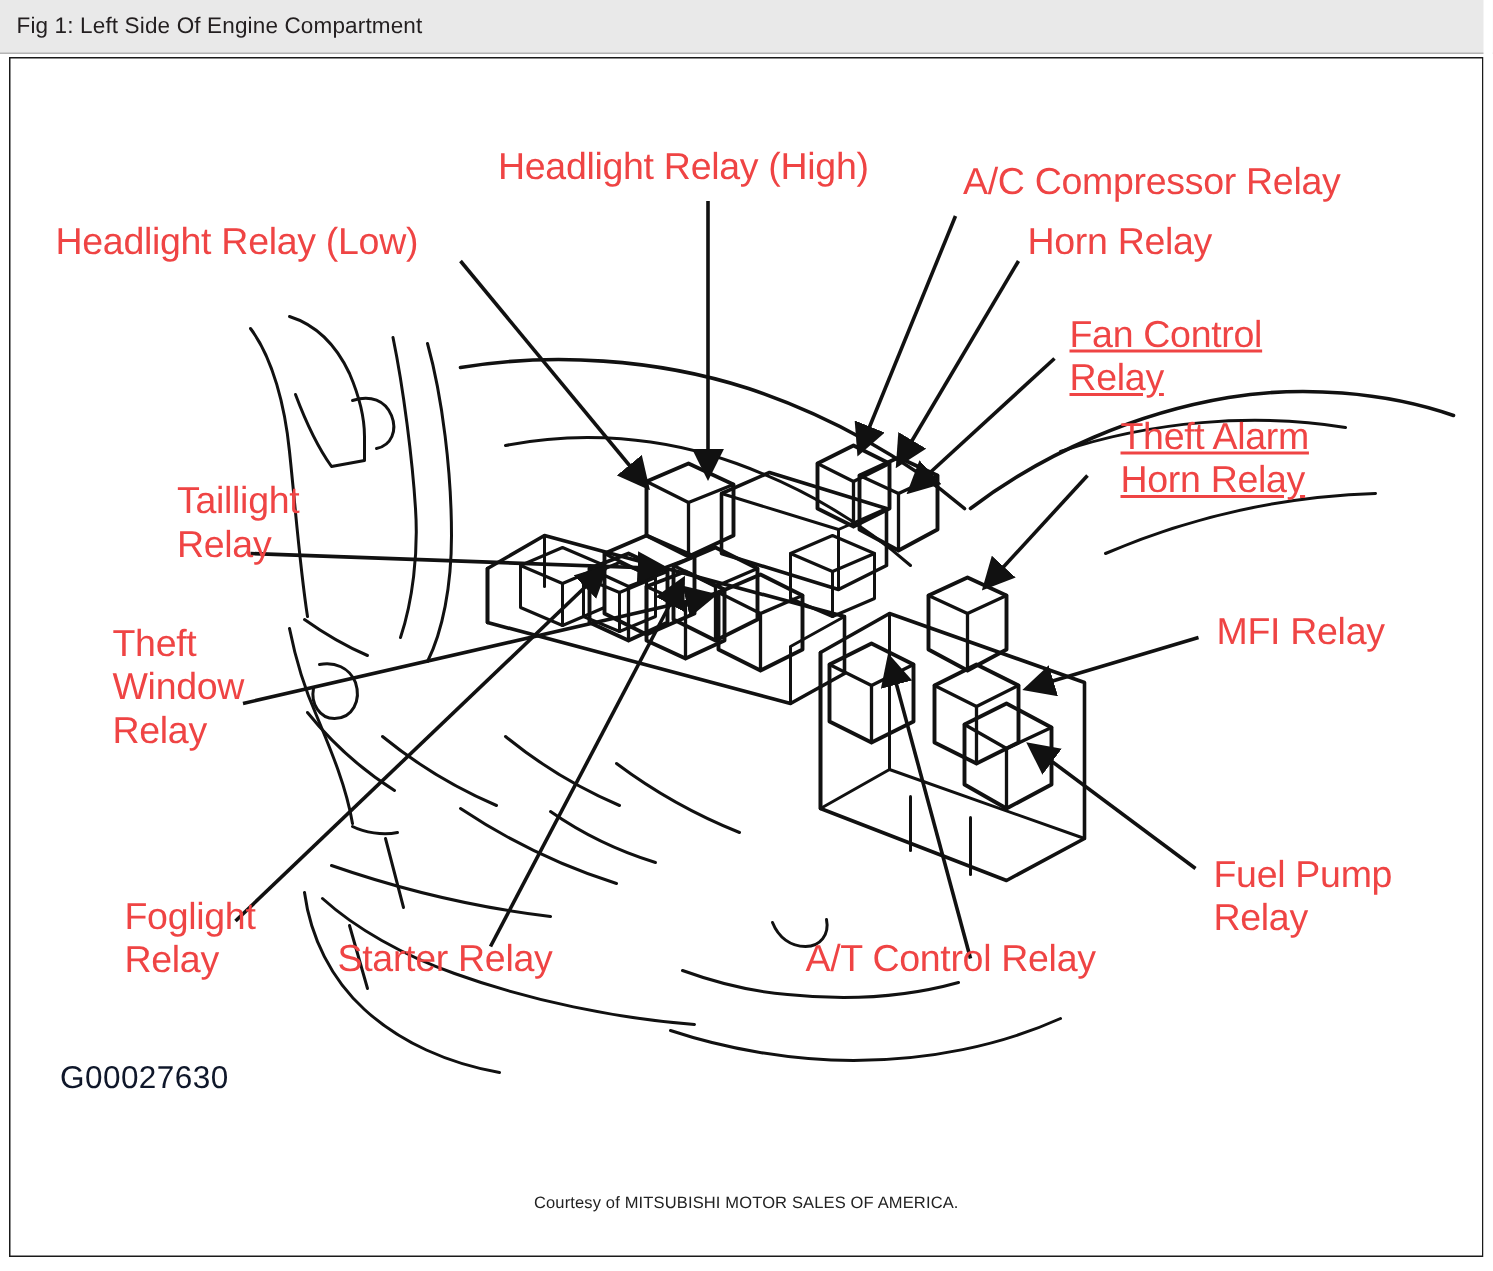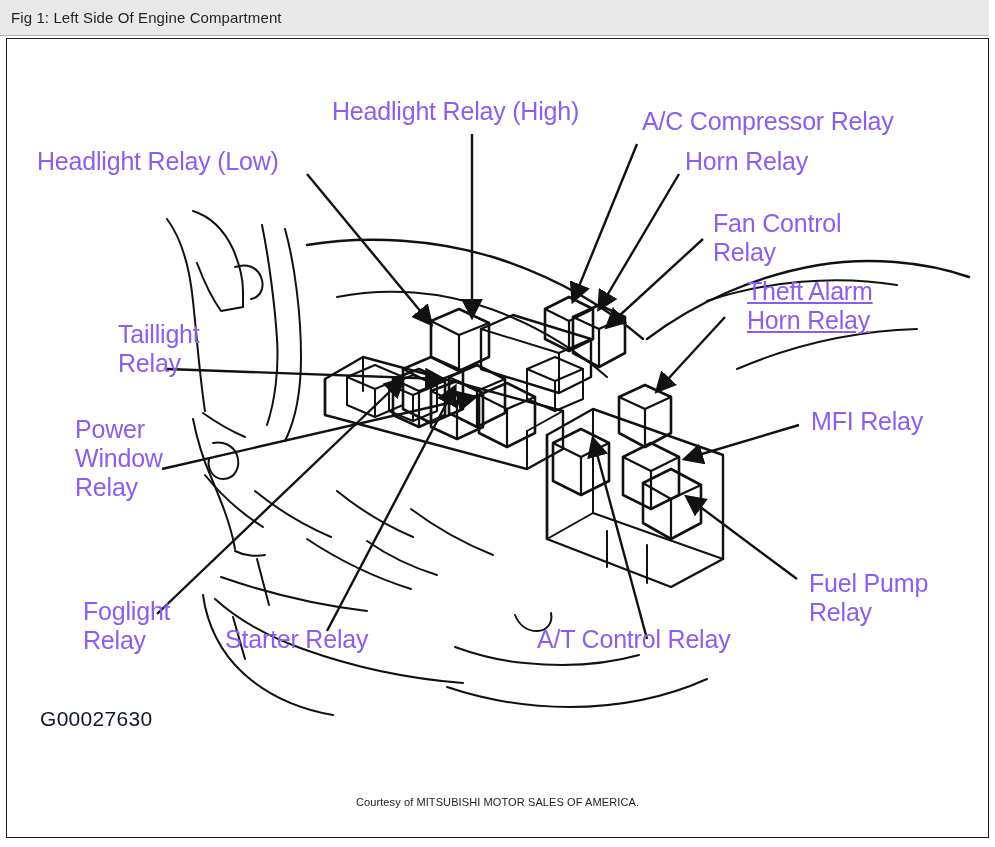--- a/index.html
+++ b/index.html
@@ -55,21 +55,21 @@
     left: 0;
     top: 0;
     width: 981px;
     height: 798px;
   }
   
   .label {
     position: absolute;
     font-family: "Liberation Sans", sans-serif;
     font-size: 25px;
-    color: #8b5cf6;
+    color: #ef4444;
     line-height: 29px;
     white-space: pre-line;
     letter-spacing: -0.2px;
   }
   .label.left    { text-align: left; }
 
   #fig-code {
     position: absolute;
     left: 33px;
     top: 668px;
@@ -247,28 +247,28 @@
         <path d="M640 600 L586 400"></path>
 
         <path d="M790 540 L680 458"></path>
       </g>
     </svg>
 
     <div class="label left" style="left:325px;  top:58px;">Headlight Relay (High)</div>
     <div class="label left" style="left:30px;   top:108px;">Headlight Relay (Low)</div>
     <div class="label left" style="left:635px;  top:68px;">A/C Compressor Relay</div>
     <div class="label left" style="left:678px;  top:108px;">Horn Relay</div>
-    <div class="label left" style="left:706px;  top:170px;">Fan Control
+    <div class="label left" style="left:706px;  top:170px;text-decoration:underline;">Fan Control
 Relay</div>
     <div class="label left" style="left:740px;  top:238px;text-decoration:underline;">Theft Alarm
 Horn Relay</div>
     <div class="label left" style="left:804px;  top:368px;">MFI Relay</div>
     <div class="label left" style="left:71px;   top:281px;margin-left:40px;">Taillight
 Relay</div>
-    <div class="label left" style="left:68px;   top:376px;">Power
+    <div class="label left" style="left:68px;   top:376px;">Theft
 Window
 Relay</div>
     <div class="label left" style="left:76px;   top:558px;">Foglight
 Relay</div>
     <div class="label left" style="left:218px;  top:586px;">Starter Relay</div>
     <div class="label left" style="left:530px;  top:586px;">A/T Control Relay</div>
     <div class="label left" style="left:802px;  top:530px;">Fuel Pump
 Relay</div>
 
     <div id="fig-code">G00027630</div>

